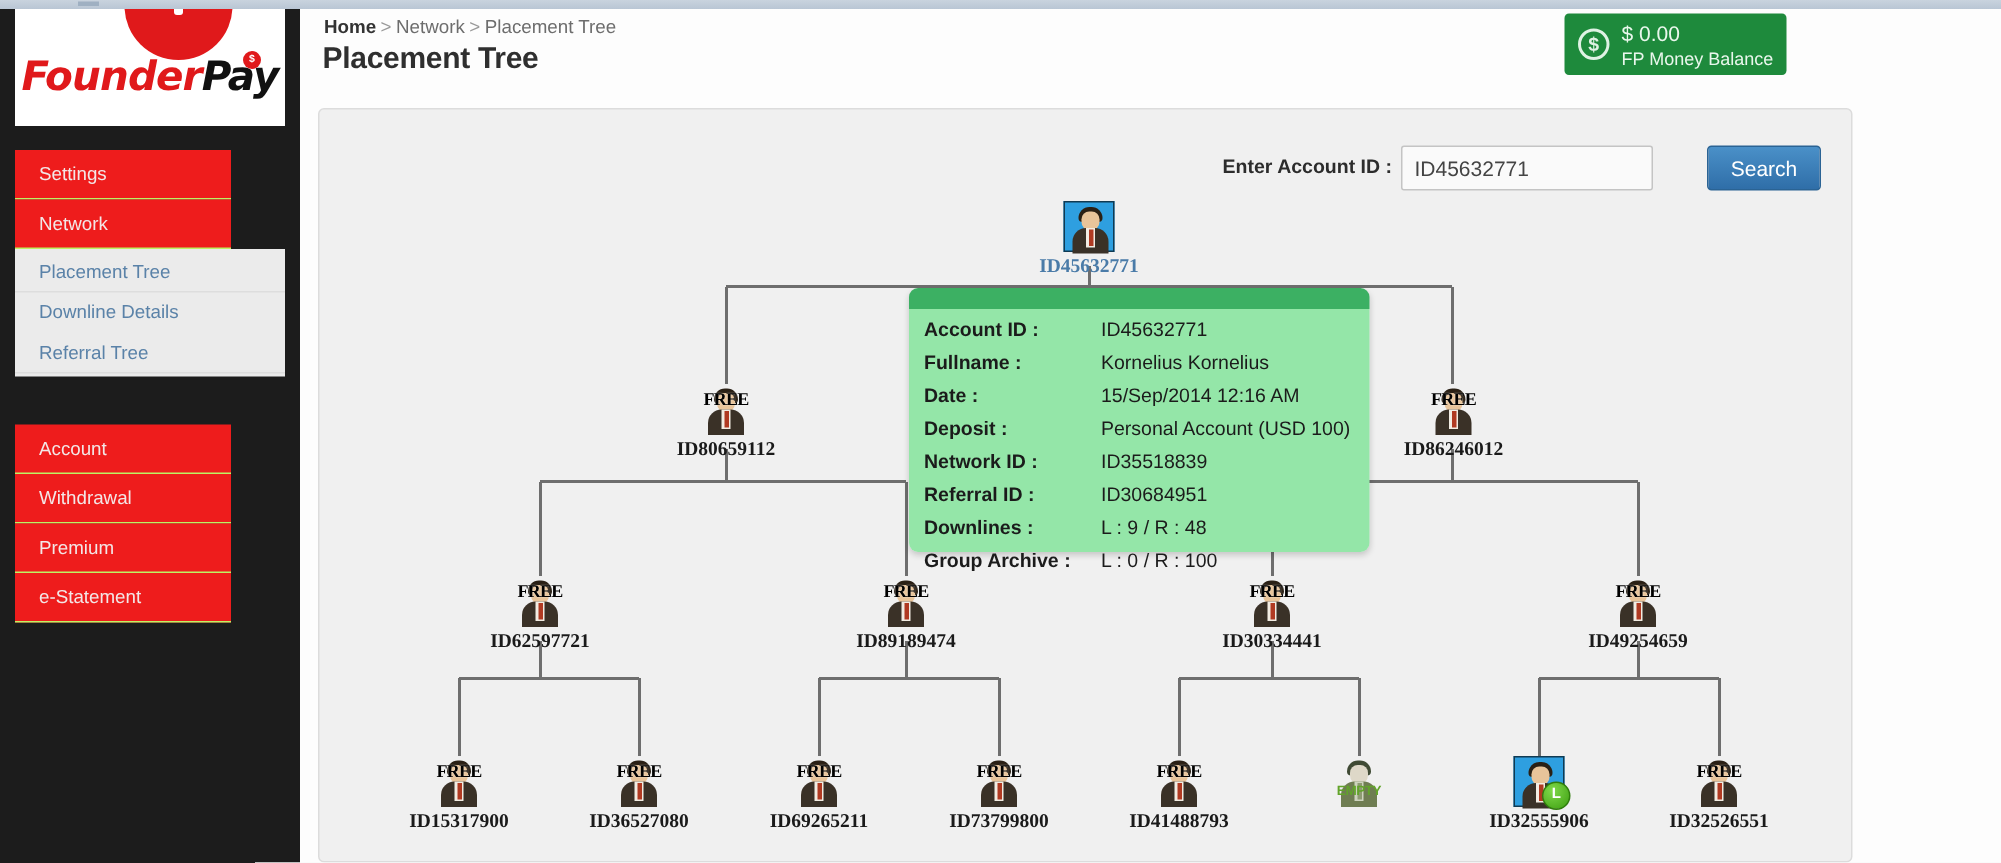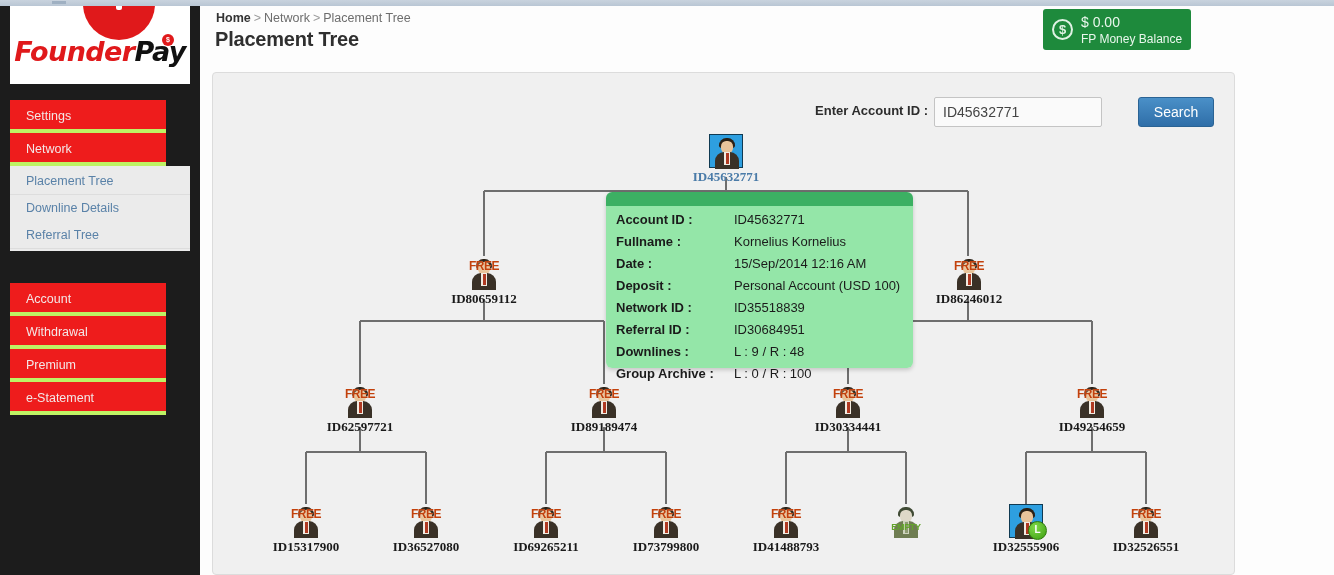--- a/index.html
+++ b/index.html
@@ -25,22 +25,22 @@
   #logo-glyph:before{content:"";position:absolute;left:6px;top:0;width:6px;height:34px;background:#fff;border-radius:2px;}
   #logo-glyph:after{content:"";position:absolute;left:0px;top:6px;width:18px;height:7px;background:#fff;border-radius:2px;}
   #logo-text{position:absolute;left:0;top:30px;width:180px;text-align:center;
     font-family:"DejaVu Sans",sans-serif;font-weight:bold;font-style:italic;font-size:27px;
     letter-spacing:-0.6px;color:#111;white-space:nowrap;}
   #logo-text .a{color:#e0191b;}
   #logo-sup{position:absolute;left:152px;top:28px;width:12px;height:12px;border-radius:50%;
     background:#e0191b;color:#fff;font-size:7px;font-weight:bold;line-height:12px;text-align:center;
     font-style:normal;}
 
-  .nav-red{position:absolute;left:10px;width:156px;height:33px;background:#ee1c1c;
-    border-bottom:4px solid #bef264;color:#f3e7e7;font-size:12.5px;line-height:33px;
+  .nav-red{position:absolute;left:10px;width:144px;height:33px;background:#ee1c1c;
+    border-bottom:1px solid #bef264;color:#f3e7e7;font-size:12.5px;line-height:33px;
     padding-left:16px;box-sizing:border-box;cursor:pointer;}
   #submenu{position:absolute;left:10px;top:160px;width:180px;background:#ebebeb;padding:2px 0;}
   .nav-sub{height:27px;line-height:27px;color:#5a82a8;font-size:12.5px;padding-left:16px;
     border-bottom:1px solid #dddddd;box-sizing:border-box;cursor:pointer;}
   .nav-sub.last{border-bottom:none;}
 
   
   #main{position:absolute;left:200px;top:6px;width:1134px;height:569px;background:#fdfdfd;}
   #breadcrumb{position:absolute;left:16px;top:5px;font-size:12.5px;color:#7a7a7a;}
   #breadcrumb b{color:#333;font-weight:bold;}
@@ -77,21 +77,21 @@
   
   #tree{position:absolute;left:0;top:0;width:1023px;height:503px;}
   #tree svg{position:absolute;left:0;top:0;}
 
   .node{position:absolute;width:110px;text-align:center;}
   .node .avatar{position:relative;width:34px;height:34px;margin:0 auto;}
   .node .idlabel{margin-top:1px;font-size:13px;font-weight:bold;color:#1a1a1a;
     font-family:"Liberation Serif",serif;white-space:nowrap;}
   .node.root .idlabel{color:#4a7ba8;font-weight:bold;}
   .tag-free{position:absolute;left:0;top:3px;width:34px;text-align:center;font-size:12px;
-    font-weight:bold;color:#c2410c;font-family:Liberation Sans, sans-serif;
+    font-weight:bold;color:#000000;font-family:Liberation Serif, serif;
     text-shadow:0 0 1px rgba(255,255,255,.7);letter-spacing:-0.5px;z-index:4;}
   .tag-empty{position:absolute;left:-2px;top:18px;width:38px;text-align:center;font-size:9px;
     font-weight:bold;color:#62a42a;font-family:"Liberation Sans",sans-serif;letter-spacing:-0.3px;z-index:4;}
   .badge-l{position:absolute;right:-4px;bottom:-2px;width:17px;height:17px;border-radius:50%;
     background:radial-gradient(circle at 35% 30%,#7fd94a,#3d9e10);border:1px solid #2f7d0c;
     color:#fff;font-size:10px;font-weight:bold;line-height:16px;text-align:center;z-index:5;}
   .add-account{position:absolute;left:3px;top:32px;width:104px;height:19px;line-height:19px;
     background:linear-gradient(to bottom,#c9a13c,#8a6412);border:1px solid #6d4d0a;border-radius:6px;
     color:#fff;font-size:12px;font-weight:bold;text-align:center;cursor:pointer;
     text-shadow:0 1px 1px rgba(0,0,0,.45);box-sizing:border-box;margin-top:40px;}

